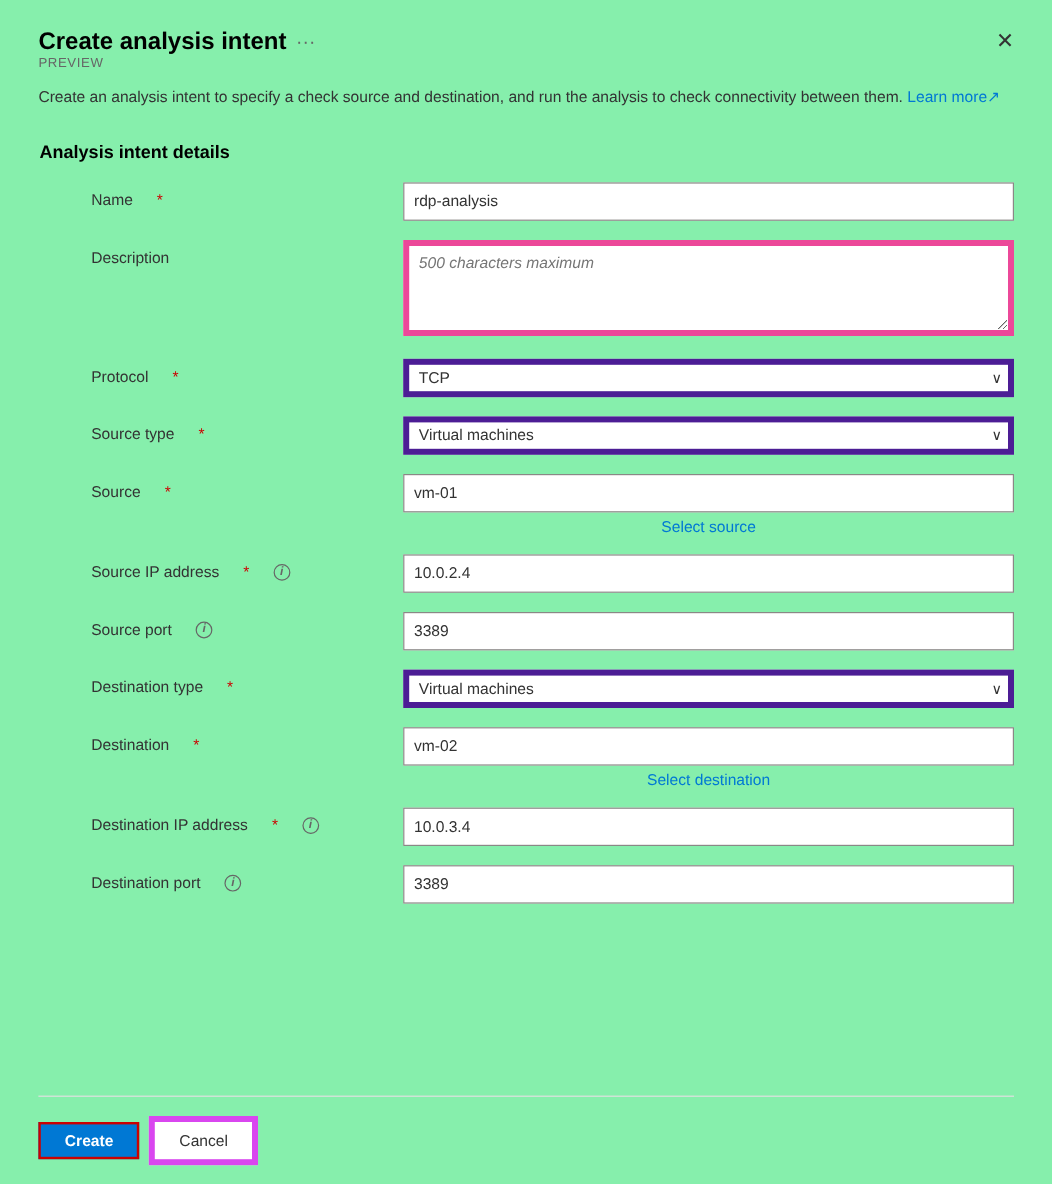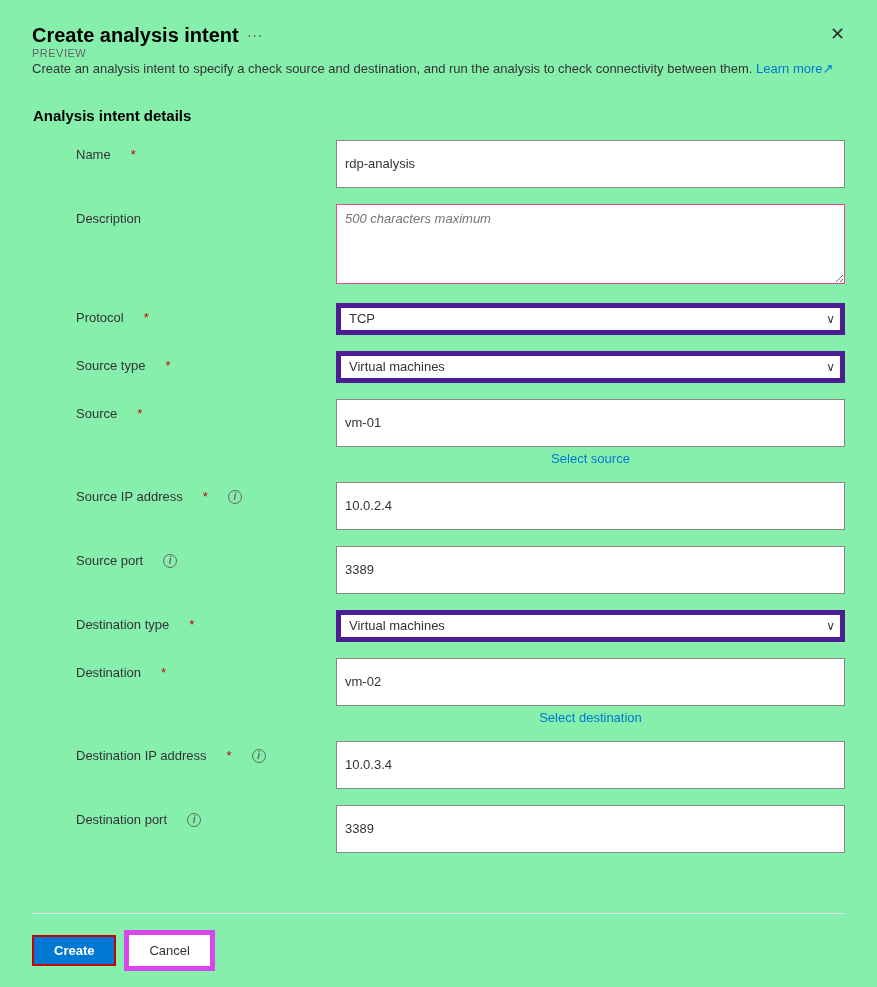--- a/index.html
+++ b/index.html
@@ -37,20 +37,21 @@
       font-size: 18px;
       cursor: pointer;
       color: #333;
       margin-top: -4px;
     }
     .preview-badge {
       font-size: 11px;
       color: #666;
       text-transform: uppercase;
       letter-spacing: 0.5px;
+      margin-bottom: 12px;
     }
     .description-text {
       font-size: 13px;
       color: #333;
       margin-bottom: 4px;
       line-height: 1.5;
     }
     .learn-more {
       color: #0078d4;
       text-decoration: none;
@@ -96,32 +97,32 @@
       color: #666;
       cursor: pointer;
       font-style: italic;
       font-weight: bold;
     }
     .form-control-wrap {
       flex: 1;
     }
     .form-input {
       width: 100%;
-      height: 48px;
+      height: 32px;
       border: 1px solid #8a8886;
       padding: 0 8px;
       font-size: 13px;
       color: #333;
       outline: none;
       font-family: inherit;
     }
     .form-textarea {
       width: 100%;
       height: 80px;
-      border: 1px solid #ec4899;
+      border: 5px solid #ec4899;
       padding: 6px 8px;
       font-size: 13px;
       color: #999;
       font-style: italic;
       outline: none;
       font-family: inherit;
       resize: vertical;
     }
     .form-select {
       width: 100%;

